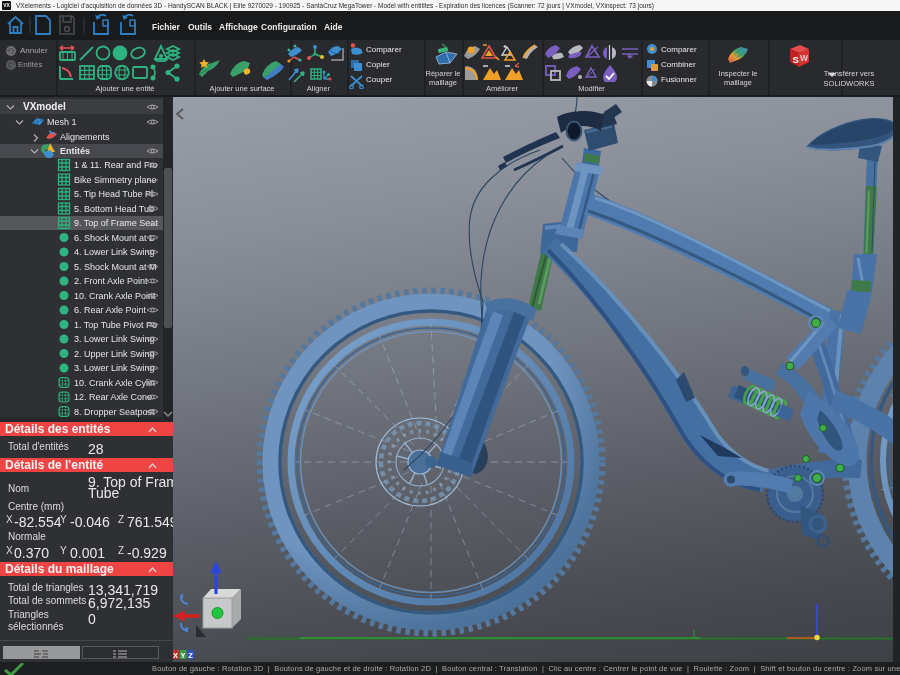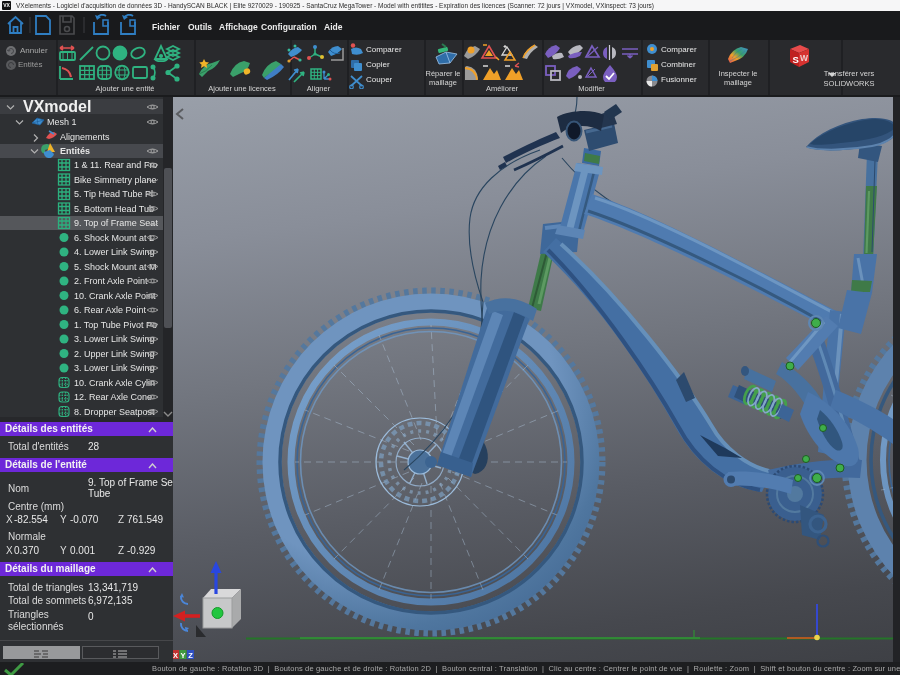--- a/index.html
+++ b/index.html
@@ -12,23 +12,23 @@
 #menubar{left:0;top:11px;width:900px;height:29px;background:#191a1c}
 .mlabel{color:#ececec;font-size:8.5px;font-weight:bold;top:22px}
 
 #ribbon{left:0;top:40px;width:900px;height:57px;background:#292a2d}
 .rgap{top:40px;width:2px;height:55px;background:#1f2023}
 .rlabel{color:#d5d5d5;font-size:7.5px;top:84px;text-align:center;white-space:nowrap}
 .rtext{color:#e8e8e8;font-size:8px;white-space:nowrap}
 
 #leftpanel{left:0;top:97px;width:173px;height:565px;background:#2e3033}
 .tt{color:#e6e6e6;font-size:9px;line-height:14px;height:14px;white-space:nowrap}
-.thead{left:0;width:173px;height:14px;background:#6d28d9;color:#f2f2f2;font-size:10px;font-weight:bold;line-height:14px}
+.thead{left:0;width:173px;height:14px;background:#ef4444;color:#f2f2f2;font-size:12px;font-weight:bold;line-height:14px}
 .dlabel{color:#dcdcdc;font-size:10px}
-.dval{color:#e8e8e8;font-size:10px}
+.dval{color:#e8e8e8;font-size:14px}
 
 #viewport{left:173px;top:97px;width:727px;height:565px;background:linear-gradient(172deg,#999fa9 0%,#898e99 22%,#72767f 45%,#595c64 68%,#46484e 88%,#3e4045 100%)}
 #rightstrip{left:893px;top:97px;width:7px;height:565px;background:#222326}
 
 #statusbar{left:0;top:662px;width:900px;height:13px;background:#1d1e20;color:#a9a9a9;font-size:7.5px;letter-spacing:.02em;line-height:13px;white-space:nowrap}
 </style>
 </head>
 <body>
 <div class="a" id="titlebar"><span style="padding-left:16px">VXelements - Logiciel d'acquisition de données 3D - HandySCAN BLACK | Elite 9270029 - 190925 - SantaCruz MegaTower - Model with entitites - Expiration des licences (Scanner: 72 jours | VXmodel, VXinspect: 73 jours)</span></div>
 <div class="a" id="vxico">VX</div>
@@ -116,21 +116,21 @@
  <g>
   <path d="M3 18 Q8 8 16 7 L24 4 Q20 12 12 15 L6 21 Z" fill="#3aa06a"></path>
   <path d="M3 18 Q10 16 16 9" stroke="#2a7a50" stroke-width="1" fill="none"></path>
   <path d="M8 3 l1.6 3 3.4.4 -2.5 2.3 .7 3.3 -3.2-1.7 -3 1.7 .6-3.3 -2.4-2.3 3.3-.4 Z" fill="#f0b429"></path>
   <path d="M34 18 Q38 7 48 5 L54 7 Q52 15 43 18 L37 21 Z" fill="#3aa06a"></path>
   <path d="M49 13 q4-2 5 1 q1 3-2 4 q-3 2-4-1 q-1-3 1-4" fill="#f0b429"></path>
   <path d="M66 19 Q70 8 80 5 L85 8 Q81 16 72 19 L68 22 Z" fill="#3aa06a"></path>
   <path d="M68 22 L85 8 L88 11 Q82 19 71 24 Z" fill="#3f7ec4"></path>
  </g>
 </svg>
-<span class="a rlabel" style="left:194px;width:96px">Ajouter une licences</span>
+<span class="a rlabel" style="left:194px;width:96px">Ajouter une surface</span>
 
 <svg class="a" style="left:286px;top:44px" width="58" height="40" viewBox="0 0 58 40">
  <g>
   <path d="M2 10 Q6 4 12 3 L16 6 Q12 11 5 13 Z" fill="#3f8ecf"></path>
   <circle cx="3" cy="6" r="1.5" fill="#35b89a"></circle>
       <circle cx="9" cy="2" r="1.5" fill="#35b89a"></circle>
   <path d="M8 13 l-5 4 M8 13 l6 3" stroke="#e05252" stroke-width="1.5"></path>
       <circle cx="3" cy="17" r="1.6" fill="#e0a030"></circle>
       <circle cx="14" cy="16" r="1.6" fill="#35b89a"></circle>
   <path d="M29 10 v-7 M29 10 l-6 4 M29 10 l7 3" stroke="#2fb381" stroke-width="1.5"></path>
@@ -257,21 +257,21 @@
     <path d="M0 1 L4 5 L8 1 Z" fill="#d5d5d5"></path>
   </svg>
 <div class="a" style="left:0;top:95px;width:900px;height:2px;background:#1a1b1d"></div>
 <div class="a" id="leftpanel"></div>
 <div class="a" style="left:0;top:99px;width:163px;height:15px;background:#3b3d41"></div>
 <div class="a" style="left:0;top:144px;width:163px;height:14px;background:#47494e"></div>
 <div class="a" style="left:0;top:216px;width:163px;height:14px;background:#55575b"></div>
 <div class="a" style="left:0;top:417px;width:173px;height:5px;background:#27282b"></div>
 <div class="a" style="left:163px;top:97px;width:10px;height:323px;background:#242528"></div>
 <div class="a" style="left:164px;top:168px;width:8px;height:160px;background:#4e5055;border-radius:2px"></div>
-<span class="a" style="left:23px;top:100px;font-size:16px;font-weight:bold;color:#f0f0f0;line-height:14px">VXmodel</span>
+<span class="a" style="left:23px;top:100px;font-size:10px;font-weight:bold;color:#f0f0f0;line-height:14px">VXmodel</span>
 <span class="a tt" style="left:47px;top:115px">Mesh 1</span>
 <span class="a tt" style="left:60px;top:130px">Alignements</span>
 <span class="a tt" style="left:60px;top:144px;font-weight:bold">Entités</span>
 <span class="a tt" style="left:74px;top:158px">1 &amp; 11. Rear and Fro</span>
 <span class="a tt" style="left:74px;top:173px">Bike Simmetry plane</span>
 <span class="a tt" style="left:74px;top:187px">5. Tip Head Tube Pl</span>
 <span class="a tt" style="left:74px;top:202px">5. Bottom Head Tub</span>
 <span class="a tt" style="left:74px;top:216px">9. Top of Frame Seat</span>
 <span class="a tt" style="left:74px;top:231px">6. Shock Mount at L</span>
 <span class="a tt" style="left:74px;top:245px">4. Lower Link Swing</span>
@@ -371,21 +371,21 @@
 <span class="a dval" style="left:88px;top:441px">28</span>
 <div class="a thead" style="top:458px"><span style="padding-left:5px">Détails de l'entité</span><svg class="a" style="left:148px;top:5px" width="9" height="6" viewBox="0 0 9 6">
       <path d="M1 5 L4.5 1 L8 5" stroke="#cfcfcf" stroke-width="1.4" fill="none"></path>
     </svg></div>
 <span class="a dlabel" style="left:8px;top:483px">Nom</span>
 <div class="a dval" style="left:88px;top:477px;line-height:11px">9. Top of Frame Seat<br>Tube</div>
 <span class="a dlabel" style="left:8px;top:501px">Centre (mm)</span>
 <span class="a dlabel" style="left:6px;top:514px">X</span>
 <span class="a dval" style="left:14px;top:514px">-82.554</span>
 <span class="a dlabel" style="left:60px;top:514px">Y</span>
-<span class="a dval" style="left:70px;top:514px">-0.070</span>
+<span class="a dval" style="left:70px;top:514px">-0.046</span>
 <span class="a dlabel" style="left:118px;top:514px">Z</span>
 <span class="a dval" style="left:127px;top:514px">761.549</span>
 <span class="a dlabel" style="left:8px;top:531px">Normale</span>
 <span class="a dlabel" style="left:6px;top:545px">X</span>
 <span class="a dval" style="left:14px;top:545px">0.370</span>
 <span class="a dlabel" style="left:60px;top:545px">Y</span>
 <span class="a dval" style="left:70px;top:545px">0.001</span>
 <span class="a dlabel" style="left:118px;top:545px">Z</span>
 <span class="a dval" style="left:127px;top:545px">-0.929</span>
 <div class="a thead" style="top:562px"><span style="padding-left:5px">Détails du maillage</span><svg class="a" style="left:148px;top:5px" width="9" height="6" viewBox="0 0 9 6">

